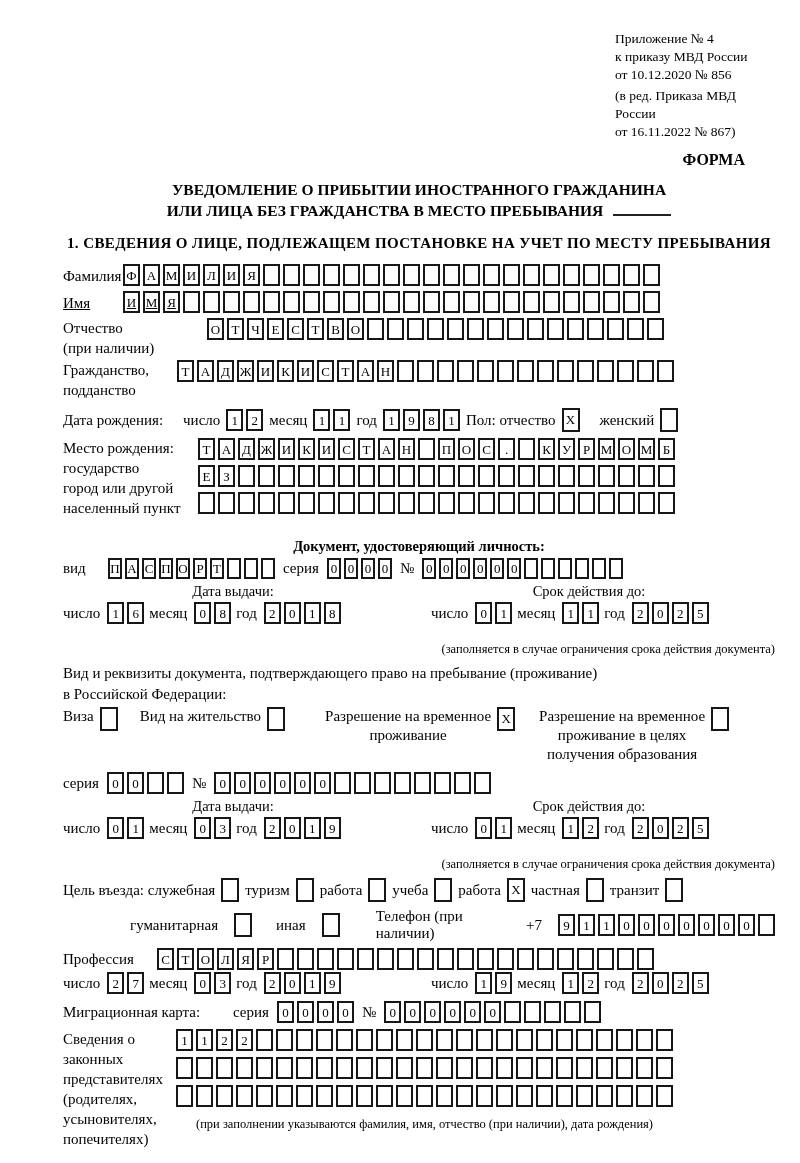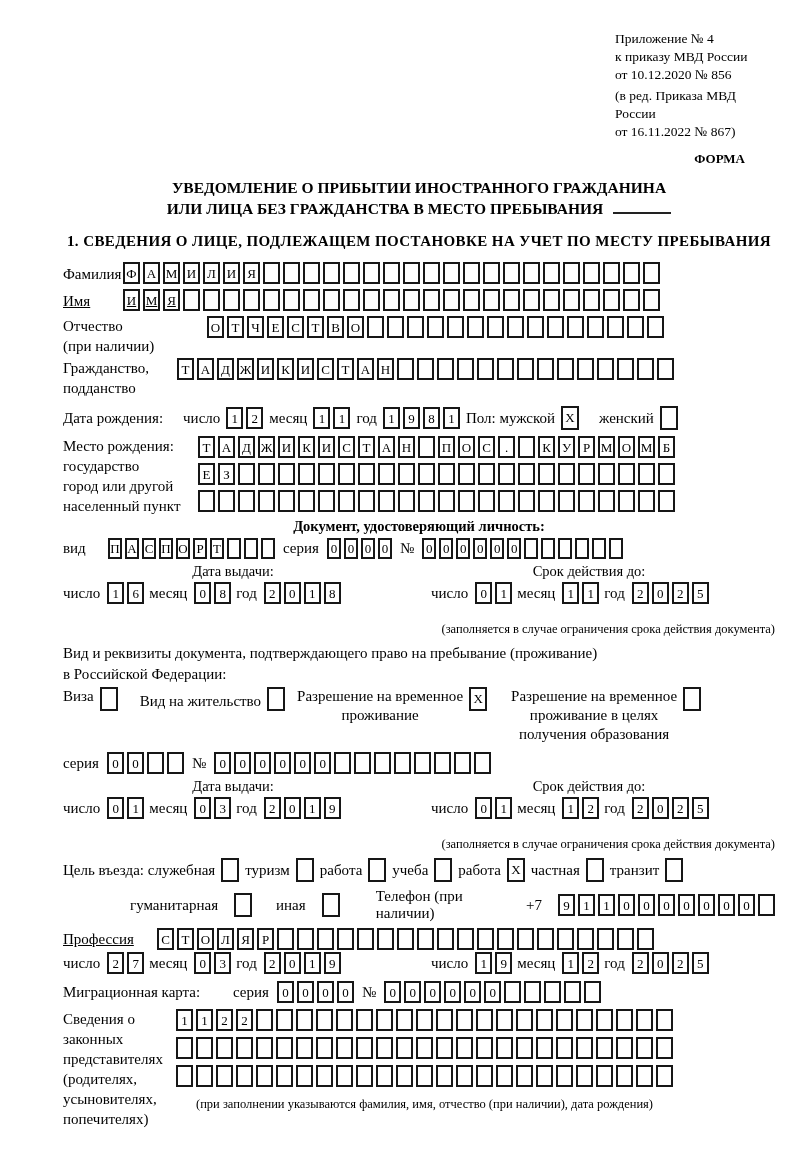--- a/index.html
+++ b/index.html
@@ -6,21 +6,21 @@
   html,body { background:#ffffff; }
   body {
     width:800px; height:1163px; overflow:hidden;
     color:#000; font-family:"Liberation Serif", serif; font-size:15px;
   }
   .page { padding:30px 25px 0 63px; }
 
   
   .hdr-block { margin-left:552px; font-size:13.5px; line-height:18px; }
   .hdr-block .gap { margin-top:3px; }
-  .form-label { text-align:right; margin:10px 30px 0 0; font-weight:bold; font-size:13px; }
+  .form-label { text-align:right; margin:10px 30px 0 0; font-weight:bold; font-size:16px; }
   .title { text-align:center; font-weight:bold; font-size:15.5px; line-height:21px; margin-top:10px; }
   .blank-line { display:inline-block; width:58px; border-bottom:2px solid #222; height:12px; margin-left:10px; }
   .section1 { text-align:center; font-weight:bold; font-size:15px; margin-top:14px; letter-spacing:.4px; }
 
   
   .cells { display:flex; gap:3px; }
   .cell {
     width:17px; height:22px; border:2px solid #171717; flex:0 0 auto;
     display:flex; align-items:center; justify-content:center;
     font-size:13px; line-height:1;
@@ -37,21 +37,21 @@
   .r-name { margin-top:5px;text-decoration:underline; } .r-name .lbl { width:60px; padding-top:4px; }
   .r-patr { margin-top:5px; } .r-patr .lbl { width:144px; }
   .r-cit { margin-top:2px; } .r-cit .lbl { width:114px; }
 
   .r-bdate { margin-top:8px; display:flex; align-items:center; gap:6px; }
   .r-bdate .sp { width:8px; }
 
   .r-bplace { margin-top:6px; } .r-bplace .lbl { width:135px; }
   .bplace-rows { display:flex; flex-direction:column; gap:5px; }
 
-  .doc-heading { text-align:center; font-weight:bold; margin-top:2px; font-size:14.5px; }
+  .doc-heading { text-align:center; font-weight:bold; margin-top:20px; font-size:14.5px; }
 
   .r-vid { margin-top:3px; display:flex; align-items:center; gap:8px; }
   .r-vid .lbl { width:37px; }
 
   .dates-hdr { display:flex; margin-top:4px; font-size:14.5px; }
   .dates-hdr .left { width:340px; text-align:center; }
   .dates-hdr .right { flex:1; text-align:center; }
   .dates-row { display:flex; align-items:center; margin-top:2px; }
   .dgroup { display:flex; align-items:center; gap:5px; }
   .dgroup .dl { margin-right:2px; }
@@ -62,21 +62,21 @@
   .res-h1 { margin-top:8px; } .res-h2 { margin-top:4px; }
   .r-options { display:flex; align-items:flex-start; margin-top:4px; }
   .opt { display:flex; align-items:flex-start; gap:6px; }
   .opt .olbl { text-align:center; line-height:19px; }
 
   .r-series2 { margin-top:8px; display:flex; align-items:center; gap:8px; }
 
   .r-purpose { margin-top:6px; display:flex; align-items:center; gap:6px; }
   .r-purpose2 { margin-top:6px; display:flex; align-items:center; gap:16px; padding-left:67px; }
   .r-prof { margin-top:6px; display:flex; align-items:center; }
-  .r-prof .lbl { width:94px;text-decoration:underline; }
+  .r-prof .lbl { width:94px; }
 
   .r-migr { margin-top:7px; display:flex; align-items:center; gap:8px; }
   .r-migr .lbl { width:162px; }
 
   .r-reps { margin-top:6px; } .r-reps .lbl { width:113px; }
   .reps-rows { display:flex; flex-direction:column; gap:6px; }
   .reps-note { text-align:center; font-size:12.5px; margin-top:10px; }
 </style>
 </head>
 <body>
@@ -245,21 +245,21 @@
         <div class="cell">1</div>
         <div class="cell">1</div>
       </div>
     <span>год</span>
     <div class="cells">
         <div class="cell">1</div>
         <div class="cell">9</div>
         <div class="cell">8</div>
         <div class="cell">1</div>
       </div>
-    <span>Пол: мужской</span>
+    <span>Пол: отчество</span>
     <div class="cb">X</div>
     <span class="sp"></span>
     <span>женский</span>
     <div class="cb"></div>
   </div>
 
   <div class="row r-bplace">
     <div class="lbl lbl-col">
       <div>Место рождения:</div>
       <div>государство</div>
@@ -435,21 +435,21 @@
   <div class="note">(заполняется в случае ограничения срока действия документа)</div>
 
   <div class="res-h1">Вид и реквизиты документа, подтверждающего право на пребывание (проживание)</div>
   <div class="res-h2">в Российской Федерации:</div>
 
   <div class="r-options">
     <div class="opt" style="margin-right:22px;">
       <div class="olbl">Виза</div>
       <div class="cb"></div>
     </div>
-    <div class="opt" style="margin-right:12px;align-items:flex-end;">
+    <div class="opt" style="margin-right:40px;">
       <div class="olbl">Вид на жительство</div>
       <div class="cb"></div>
     </div>
     <div class="opt" style="margin-right:24px;">
       <div class="olbl">
         <div>Разрешение на временное</div>
         <div>проживание</div>
       </div>
       <div class="cb">X</div>
     </div>

